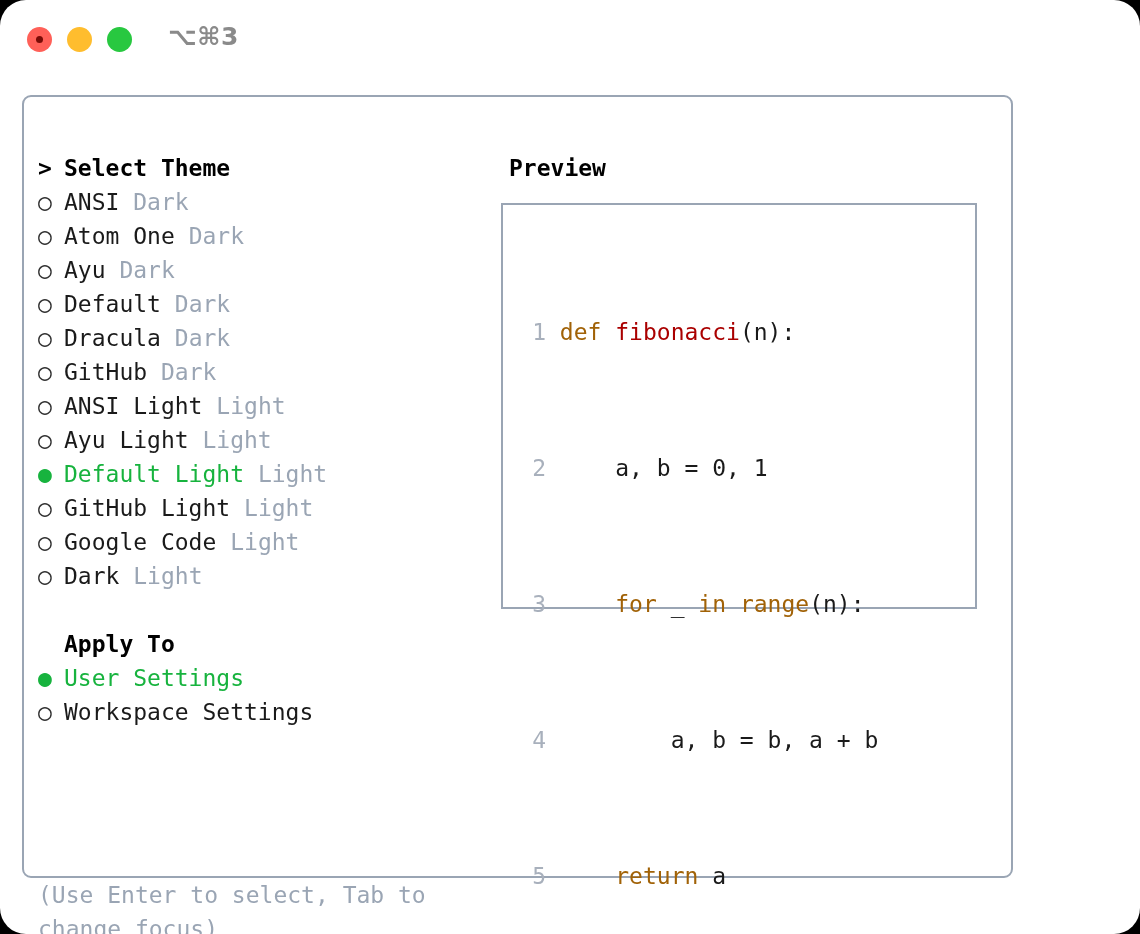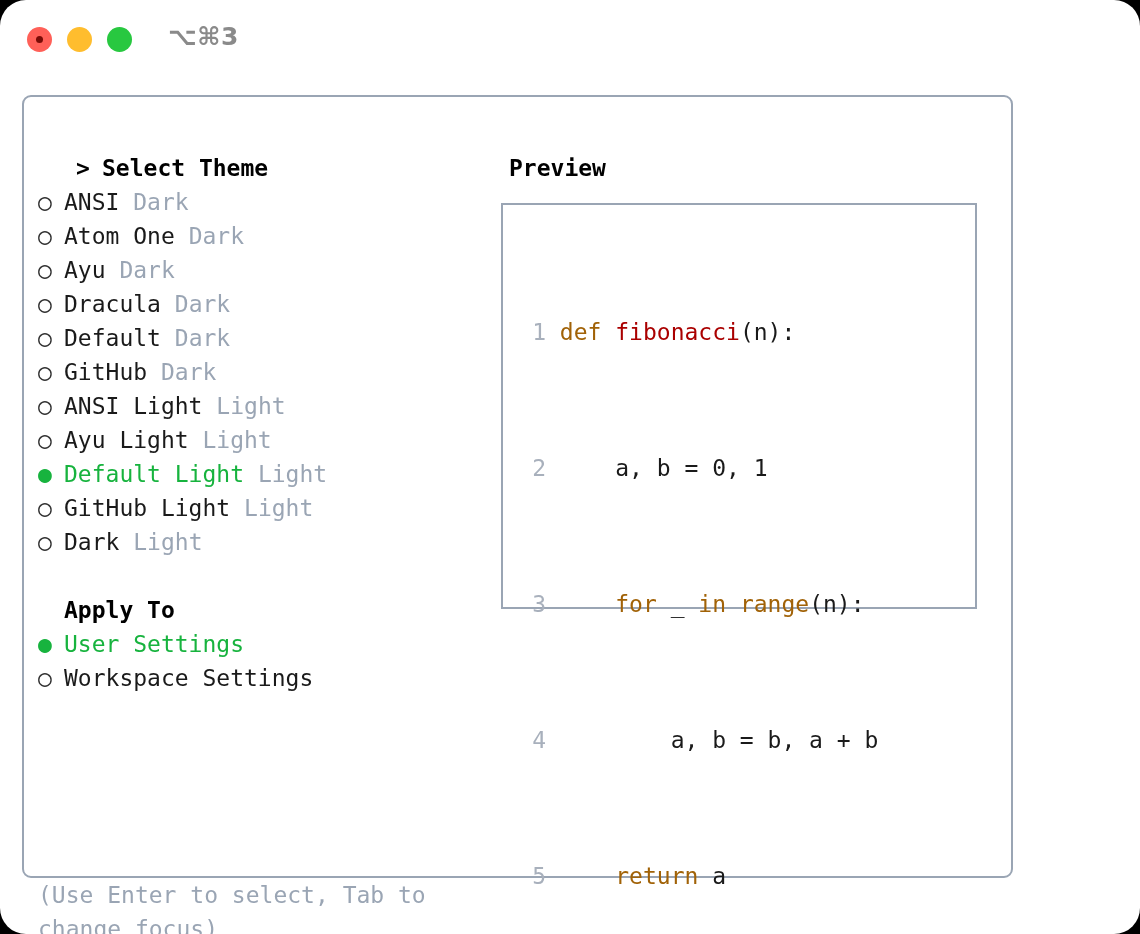--- a/index.html
+++ b/index.html
@@ -82,21 +82,20 @@
   .line {
     height: 34px;
     line-height: 34px;
     font-size: 23px;
     white-space: pre;
     color: #1a1a1a;
   }
   .hdr {
     font-weight: bold;
     color: #000000;
-    margin-left: 38px;
   }
   .marker {
     display: inline-block;
     width: 26px;
   }
   .marker.sel  { color: #17b33e; }
   .marker.unsel{ color: #333333; }
   .label-sel   { color: #17b33e; }
   .tag {
     color: #9aa5b4;
@@ -178,34 +177,35 @@
 
     <div id="theme-column">
       <div class="line hdr"><span class="marker">&gt;</span><span>Select Theme</span></div>
 
       <div class="line"><span class="marker unsel">○</span><span>ANSI</span> <span class="tag">Dark</span></div>
 
       <div class="line"><span class="marker unsel">○</span><span>Atom One</span> <span class="tag">Dark</span></div>
 
       <div class="line"><span class="marker unsel">○</span><span>Ayu</span> <span class="tag">Dark</span></div>
 
+      <div class="line"><span class="marker unsel">○</span><span>Default</span> <span class="tag">Dark</span></div>
+
       <div class="line"><span class="marker unsel">○</span><span>Dracula</span> <span class="tag">Dark</span></div>
 
-      <div class="line"><span class="marker unsel">○</span><span>Default</span> <span class="tag">Dark</span></div>
-
       <div class="line"><span class="marker unsel">○</span><span>GitHub</span> <span class="tag">Dark</span></div>
 
       <div class="line"><span class="marker unsel">○</span><span>ANSI Light</span> <span class="tag">Light</span></div>
 
       <div class="line"><span class="marker unsel">○</span><span>Ayu Light</span> <span class="tag">Light</span></div>
 
       <div class="line"><span class="marker sel">●</span><span class="label-sel">Default Light</span> <span class="tag">Light</span></div>
 
       <div class="line"><span class="marker unsel">○</span><span>GitHub Light</span> <span class="tag">Light</span></div>
 
+      <div class="line"><span class="marker unsel">○</span><span>Google Code</span> <span class="tag">Light</span></div>
 
       <div class="line"><span class="marker unsel">○</span><span>Dark</span> <span class="tag">Light</span></div>
 
       <div class="spacer"></div>
 
       <div class="line section-hdr">Apply To</div>
 
       <div class="line"><span class="marker sel">●</span><span class="label-sel">User Settings</span></div>
 
       <div class="line"><span class="marker unsel">○</span><span>Workspace Settings</span></div>

